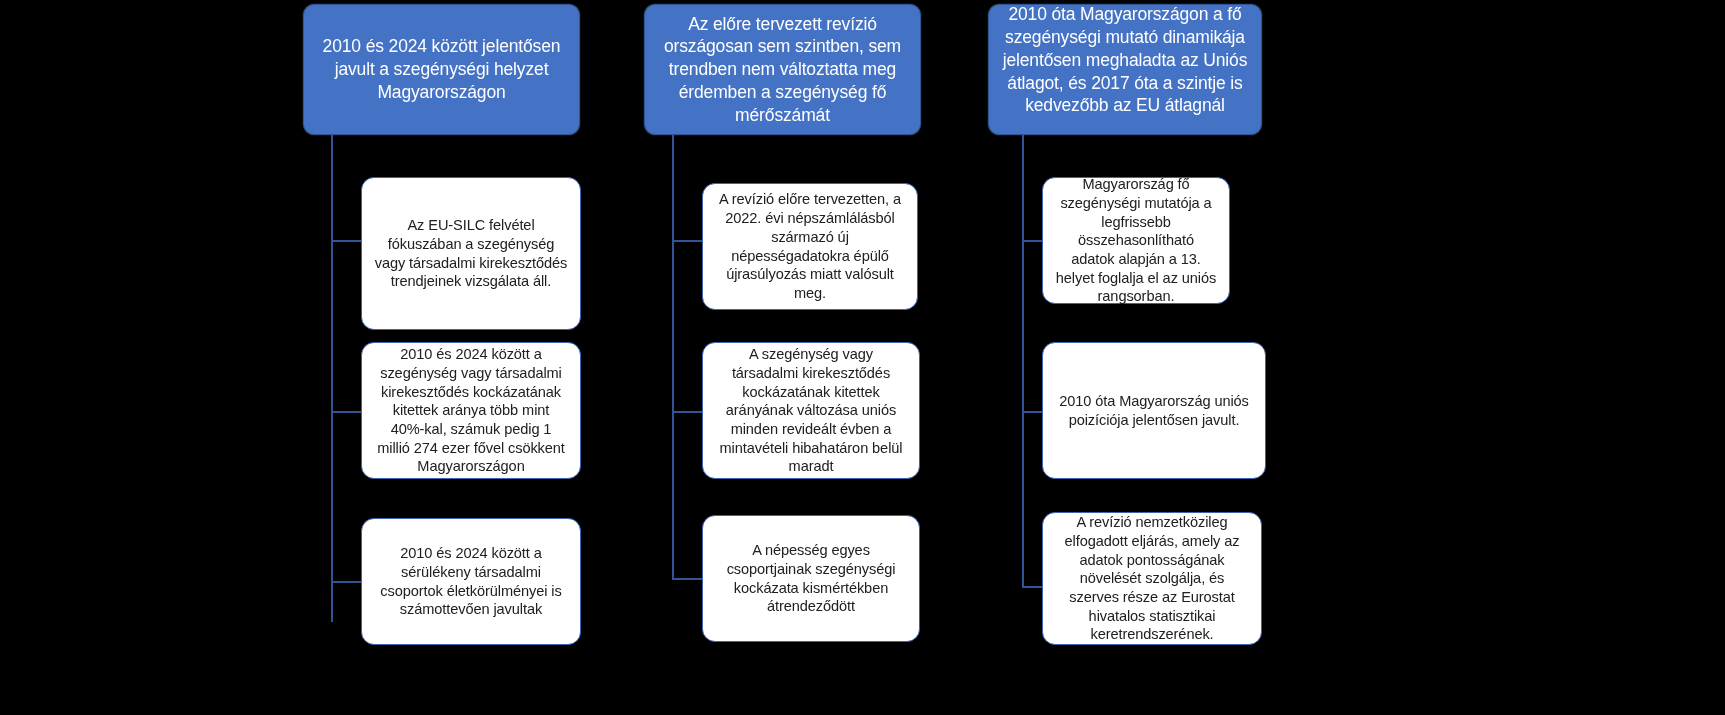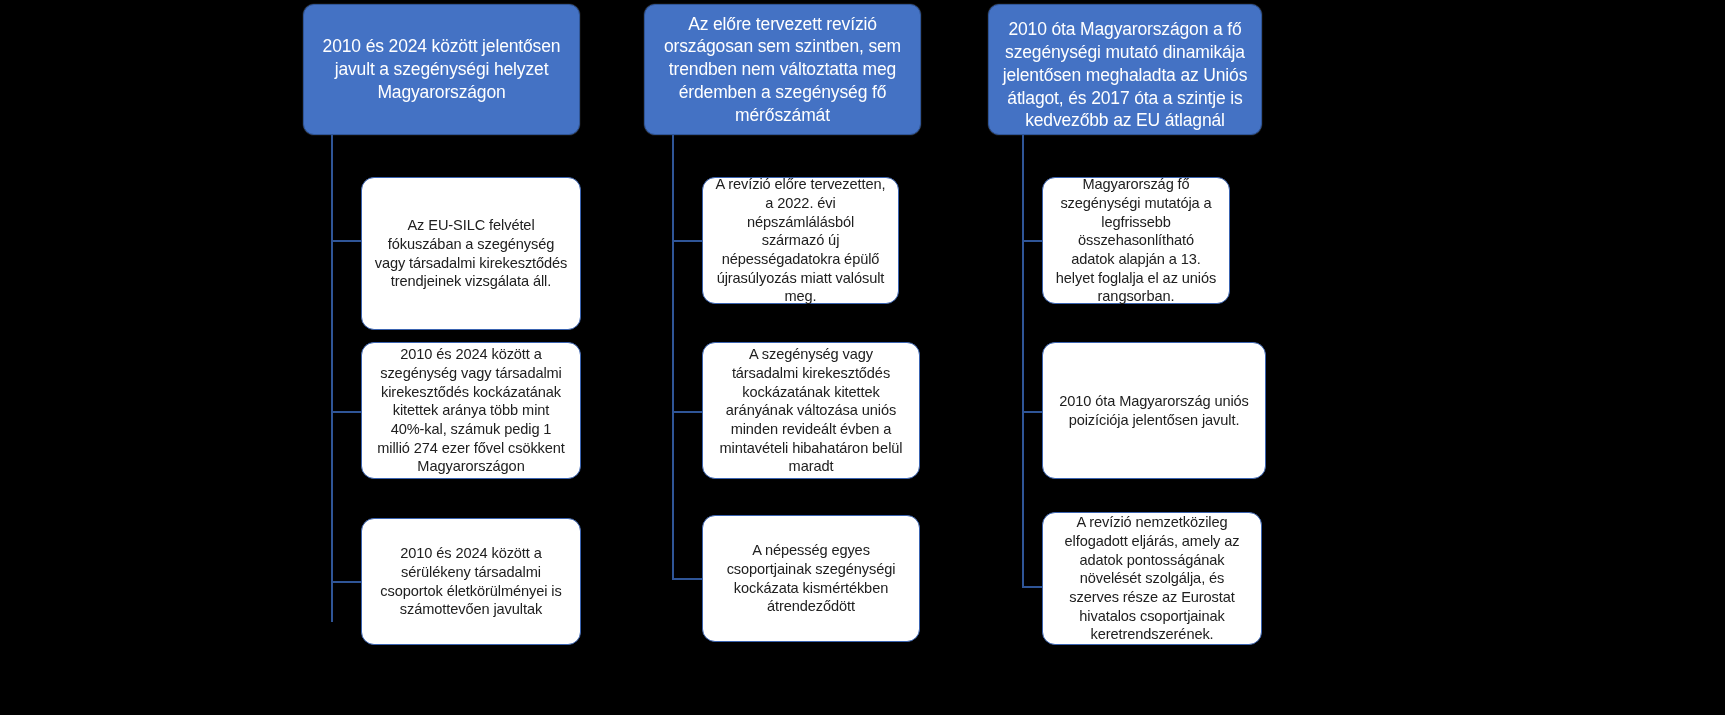--- a/index.html
+++ b/index.html
@@ -28,21 +28,21 @@
     background: #4472C4;
     border: 1px solid #2F5597;
     border-radius: 11px;
     display: flex;
     align-items: center;
     justify-content: center;
     text-align: center;
     color: #FFFFFF;
     font-size: 17.5px;
     line-height: 1.30;
-    padding: 2px 12px;
+    padding: 17px 12px;
     letter-spacing: -0.15px;
     box-shadow: 0 0 0 0.5px rgba(255,255,255,0.12);
   }
   .header-box span { display: block; }
 
   
   .leaf-box {
     position: absolute;
     box-sizing: border-box;
     background:
@@ -101,21 +101,21 @@
 
   <div class="header-box" style="left:644px; top:4px; width:277px; height:131px;">
     <span>Az előre tervezett revízió országosan sem szintben, sem trendben nem változtatta meg érdemben a szegénység fő mérőszámát</span>
   </div>
 
   <div class="conn-v" style="left:672px; top:135px; height:445px;"></div>
   <div class="conn-h" style="left:672px; top:240px; width:32px;"></div>
   <div class="conn-h" style="left:672px; top:411px; width:32px;"></div>
   <div class="conn-h" style="left:672px; top:578px; width:32px;"></div>
 
-  <div class="leaf-box" style="left:702px; top:177px; width:197px; height:127px;">
+  <div class="leaf-box" style="left:702px; top:183px; width:216px; height:127px;">
     <span>A revízió előre tervezetten, a 2022. évi népszámlálásból származó új népességadatokra épülő újrasúlyozás miatt valósult meg.</span>
   </div>
   <div class="leaf-box" style="left:702px; top:342px; width:218px; height:137px;">
     <span>A szegénység vagy társadalmi kirekesztődés kockázatának kitettek arányának változása uniós minden revideált évben a mintavételi hibahatáron belül maradt</span>
   </div>
   <div class="leaf-box" style="left:702px; top:515px; width:218px; height:127px;">
     <span>A népesség egyes csoportjainak szegénységi kockázata kismértékben átrendeződött</span>
   </div>
 
   <div class="header-box" style="left:988px; top:4px; width:274px; height:131px;align-items:flex-end;">
@@ -127,16 +127,16 @@
   <div class="conn-h" style="left:1022px; top:411px; width:22px;"></div>
   <div class="conn-h" style="left:1022px; top:586px; width:22px;"></div>
 
   <div class="leaf-box" style="left:1042px; top:177px; width:188px; height:127px;">
     <span>Magyarország fő szegénységi mutatója a legfrissebb összehasonlítható adatok alapján a 13. helyet foglalja el az uniós rangsorban.</span>
   </div>
   <div class="leaf-box" style="left:1042px; top:342px; width:224px; height:137px;">
     <span>2010 óta Magyarország uniós poizíciója jelentősen javult.</span>
   </div>
   <div class="leaf-box" style="left:1042px; top:512px; width:220px; height:133px;">
-    <span>A revízió nemzetközileg elfogadott eljárás, amely az adatok pontosságának növelését szolgálja, és szerves része az Eurostat hivatalos csoportjainak keretrendszerének.</span>
+    <span>A revízió nemzetközileg elfogadott eljárás, amely az adatok pontosságának növelését szolgálja, és szerves része az Eurostat hivatalos statisztikai keretrendszerének.</span>
   </div>
 
 </div>
 
 </body></html>

